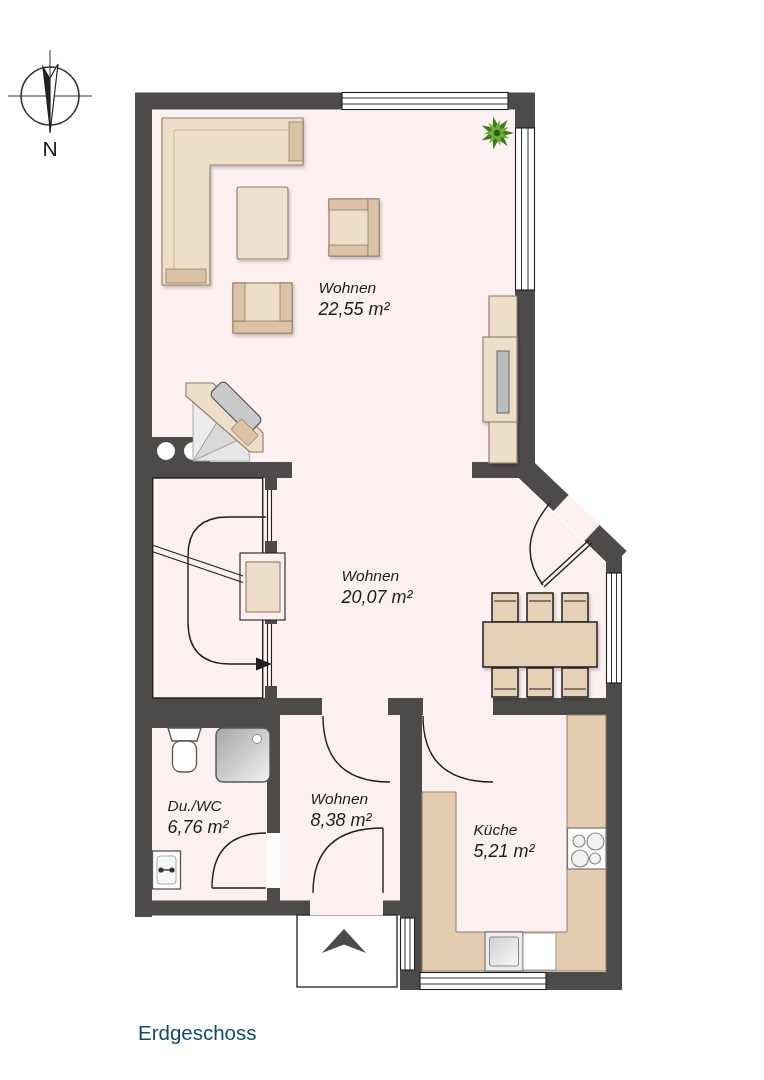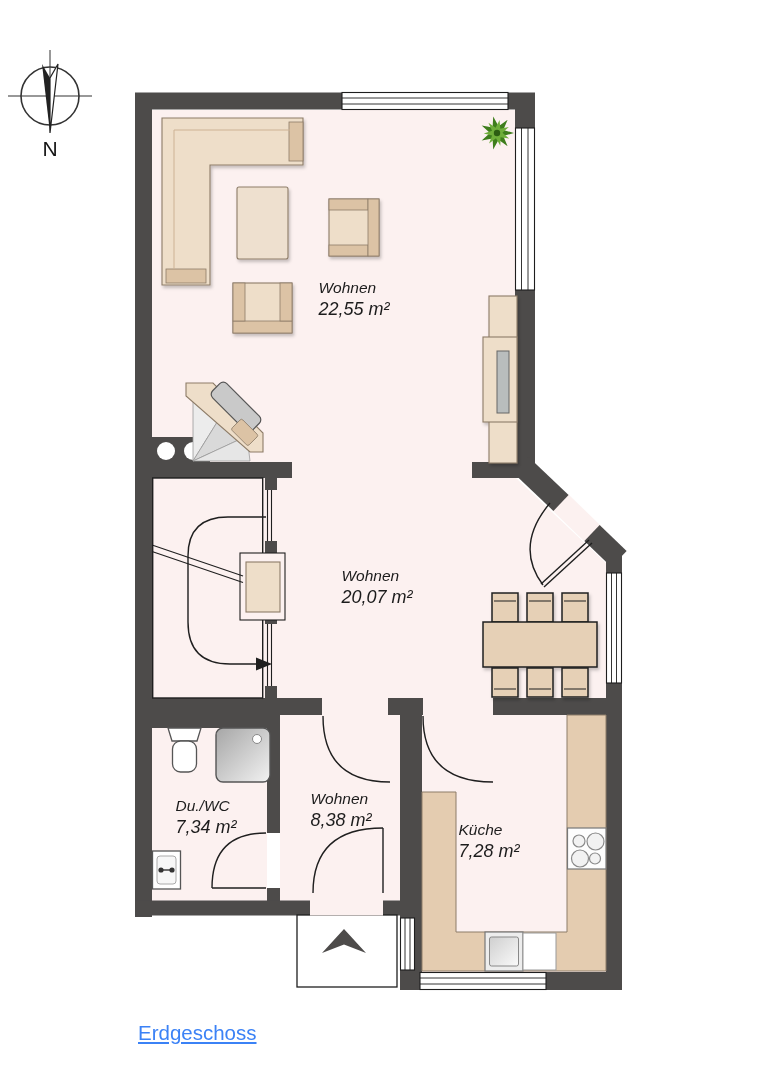--- a/index.html
+++ b/index.html
@@ -16,21 +16,21 @@
   .bg{fill:var(--furn);stroke:var(--furnEdge);stroke-width:1.1;}
   .bgd{fill:var(--furnDark);stroke:var(--furnEdge);stroke-width:.8;}
   .ct{fill:var(--counter);stroke:var(--furnEdge);stroke-width:1;}
   .din{fill:#e6d0b6;stroke:#1f1f1f;stroke-width:1.5;}
   .win{fill:#fff;stroke:#1e1e1e;stroke-width:1.1;}
   .winl{stroke:#1e1e1e;stroke-width:.9;fill:none;}
   .fix{fill:#fff;stroke:#555;stroke-width:1.3;}
   .rlabel{position:absolute;transform:translateX(-50%);text-align:left;color:#1c1c1c;line-height:1.3;white-space:nowrap;font-style:italic;}
   .rname{display:block;font-size:15.5px;}
   .rarea{display:block;font-size:18px;}
-  .floor-title{position:absolute;font-size:20.5px;color:#3b82f6;text-decoration:underline;}
+  .floor-title{position:absolute;font-size:20.5px;color:#0c4a6e;}
   .north-label{position:absolute;transform:translateX(-50%);font-size:21px;color:#151515;}
 </style>
 </head>
 <body>
 
 <div class="stage">
   <svg viewBox="0 0 764 1080" width="764" height="1080">
     <defs>
       <linearGradient id="showerg" x1="0" y1="0" x2="1" y2="1">
         <stop offset="0" stop-color="#a6a6a6"></stop>
@@ -248,27 +248,27 @@
   </svg>
 
   <div class="rlabel" style="left:354px;top:278px">
     <span class="rname">Wohnen</span>
     <span class="rarea">22,55 m²</span>
   </div>
   <div class="rlabel" style="left:377px;top:566px">
     <span class="rname">Wohnen</span>
     <span class="rarea">20,07 m²</span>
   </div>
-  <div class="rlabel" style="left:206px;top:796px">
+  <div class="rlabel" style="left:198px;top:796px">
     <span class="rname">Du./WC</span>
-    <span class="rarea">7,34 m²</span>
+    <span class="rarea">6,76 m²</span>
   </div>
   <div class="rlabel" style="left:341px;top:789px">
     <span class="rname">Wohnen</span>
     <span class="rarea">8,38 m²</span>
   </div>
-  <div class="rlabel" style="left:489px;top:820px">
+  <div class="rlabel" style="left:504px;top:820px">
     <span class="rname">Küche</span>
-    <span class="rarea">7,28 m²</span>
+    <span class="rarea">5,21 m²</span>
   </div>
   <div class="north-label" style="left:50px;top:137px">N</div>
   <div class="floor-title" style="left:138px;top:1021px">Erdgeschoss</div>
 </div>
 
 </body></html>

